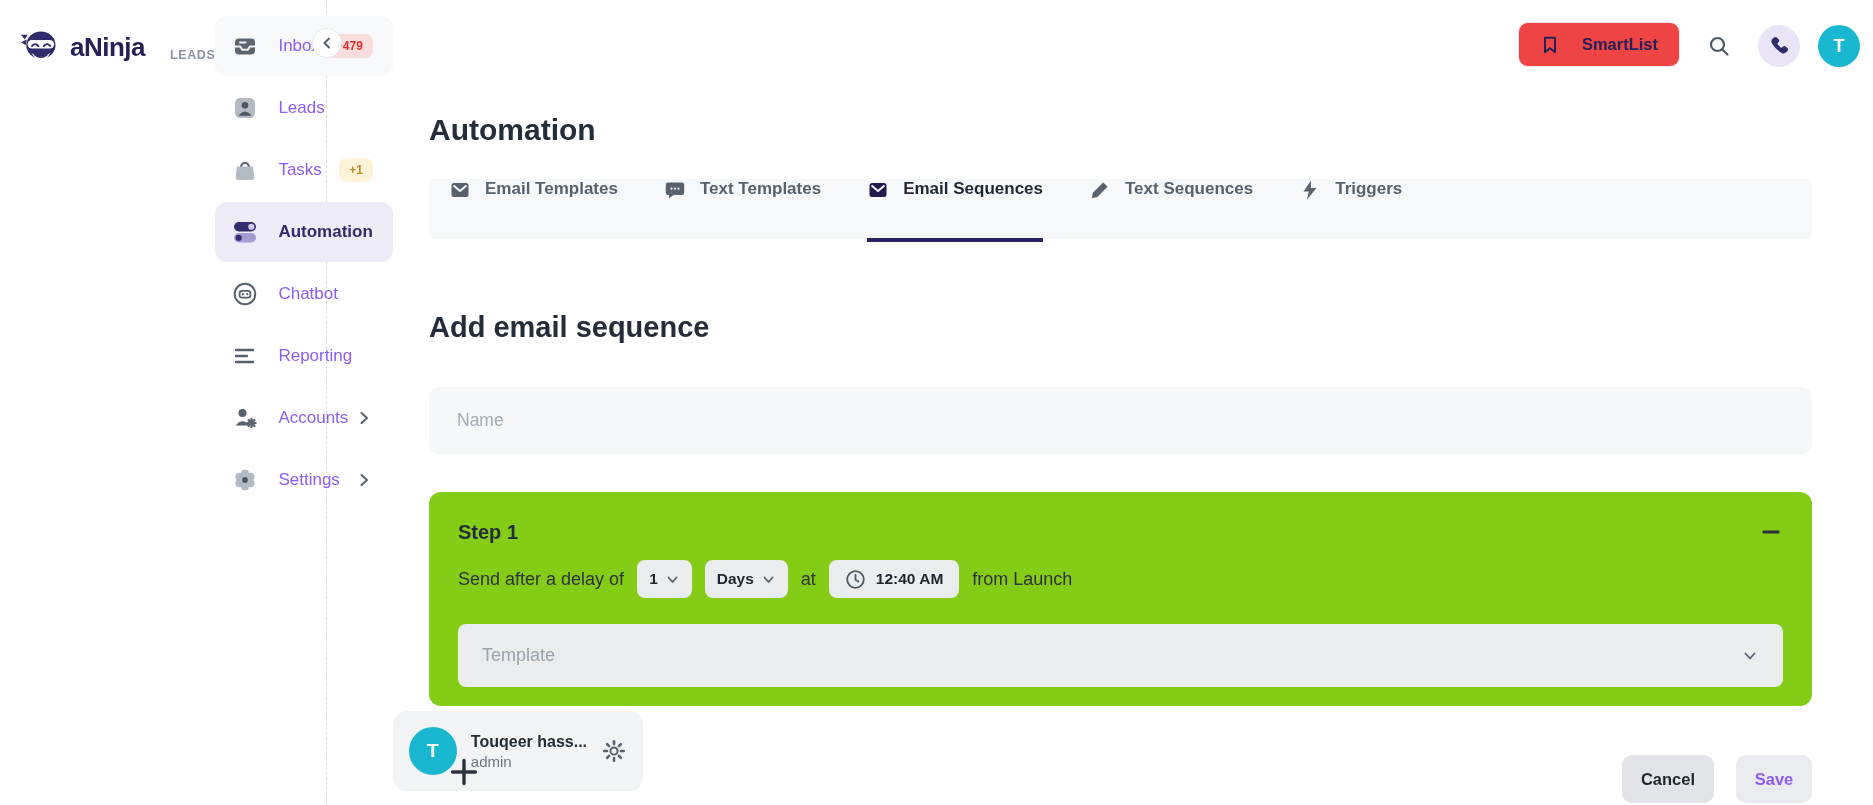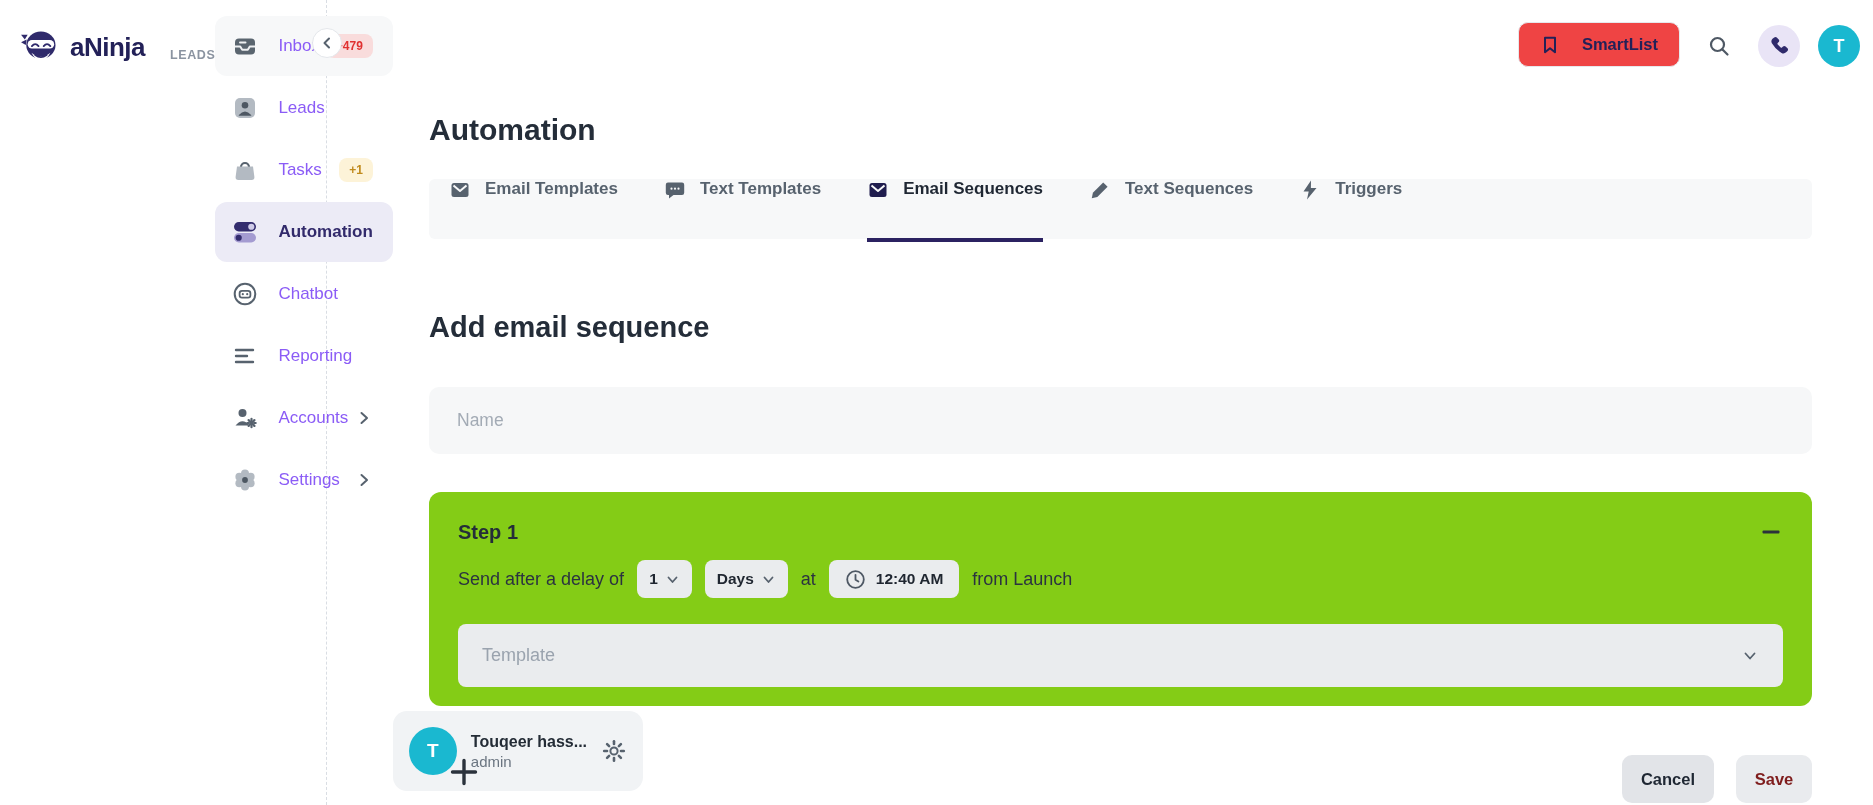--- a/index.html
+++ b/index.html
@@ -91,21 +91,21 @@
   .template-placeholder { font-size:18px; color:#9aa3ae; }
   .template-select .chev { margin-left:auto; width:18px; height:18px; }
 
   .bottom-row { margin-top:49px; display:flex; align-items:flex-start; }
   .add-step-btn { width:34px; height:34px; background:transparent; border:none; cursor:pointer;
     display:flex; align-items:center; justify-content:center; margin-left:18px; }
   .actions { margin-left:auto; display:flex; gap:22px; }
   .btn { height:48px; border:none; border-radius:10px; font-size:16.5px; font-weight:bold;
     cursor:pointer; font-family:"Liberation Sans", sans-serif; }
   .btn.cancel { width:92px; background:#e2e4e8; color:#1f2733; }
-  .btn.save { width:76px; background:#e9ebee; color:#7f1d1d; cursor:default; }
+  .btn.save { width:76px; background:#e9ebee; color:#8b5cf6; cursor:default; }
 </style>
 </head>
 <body>
 
 <div class="app">
 
   <aside class="sidebar">
     <div class="logo-row">
       <svg class="logo-mark" viewBox="0 0 40 36">
         <path d="M5 10 L1 5 l7 0 z" fill="#2f2a6b"></path>

